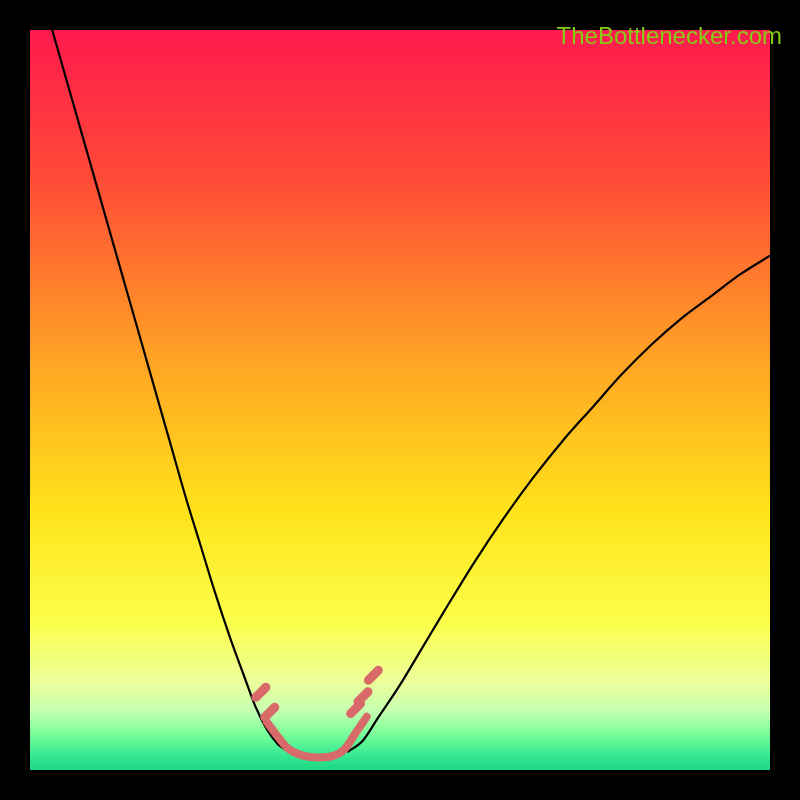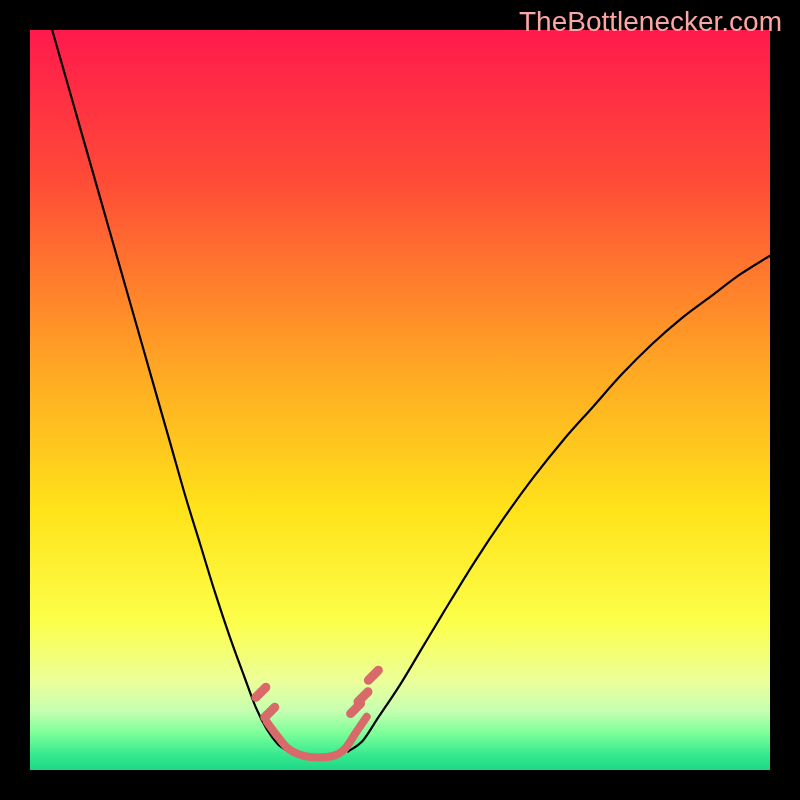--- a/index.html
+++ b/index.html
@@ -6,24 +6,24 @@
     margin: 0;
     padding: 0;
     width: 800px;
     height: 800px;
     background: #000;
     font-family: Arial, sans-serif;
     position: relative;
   }
   .watermark {
     position: absolute;
-    top: 6px;
+    top: 22px;
     right: 18px;
-    color: #fca5a5;
-    font-size: 28px;
+    color: #84cc16;
+    font-size: 24px;
     font-family: Arial, sans-serif;
     z-index: 10;
   }
   .plot-frame {
     position: absolute;
     left: 30px;
     top: 30px;
     width: 740px;
     height: 740px;
     background: #000;

